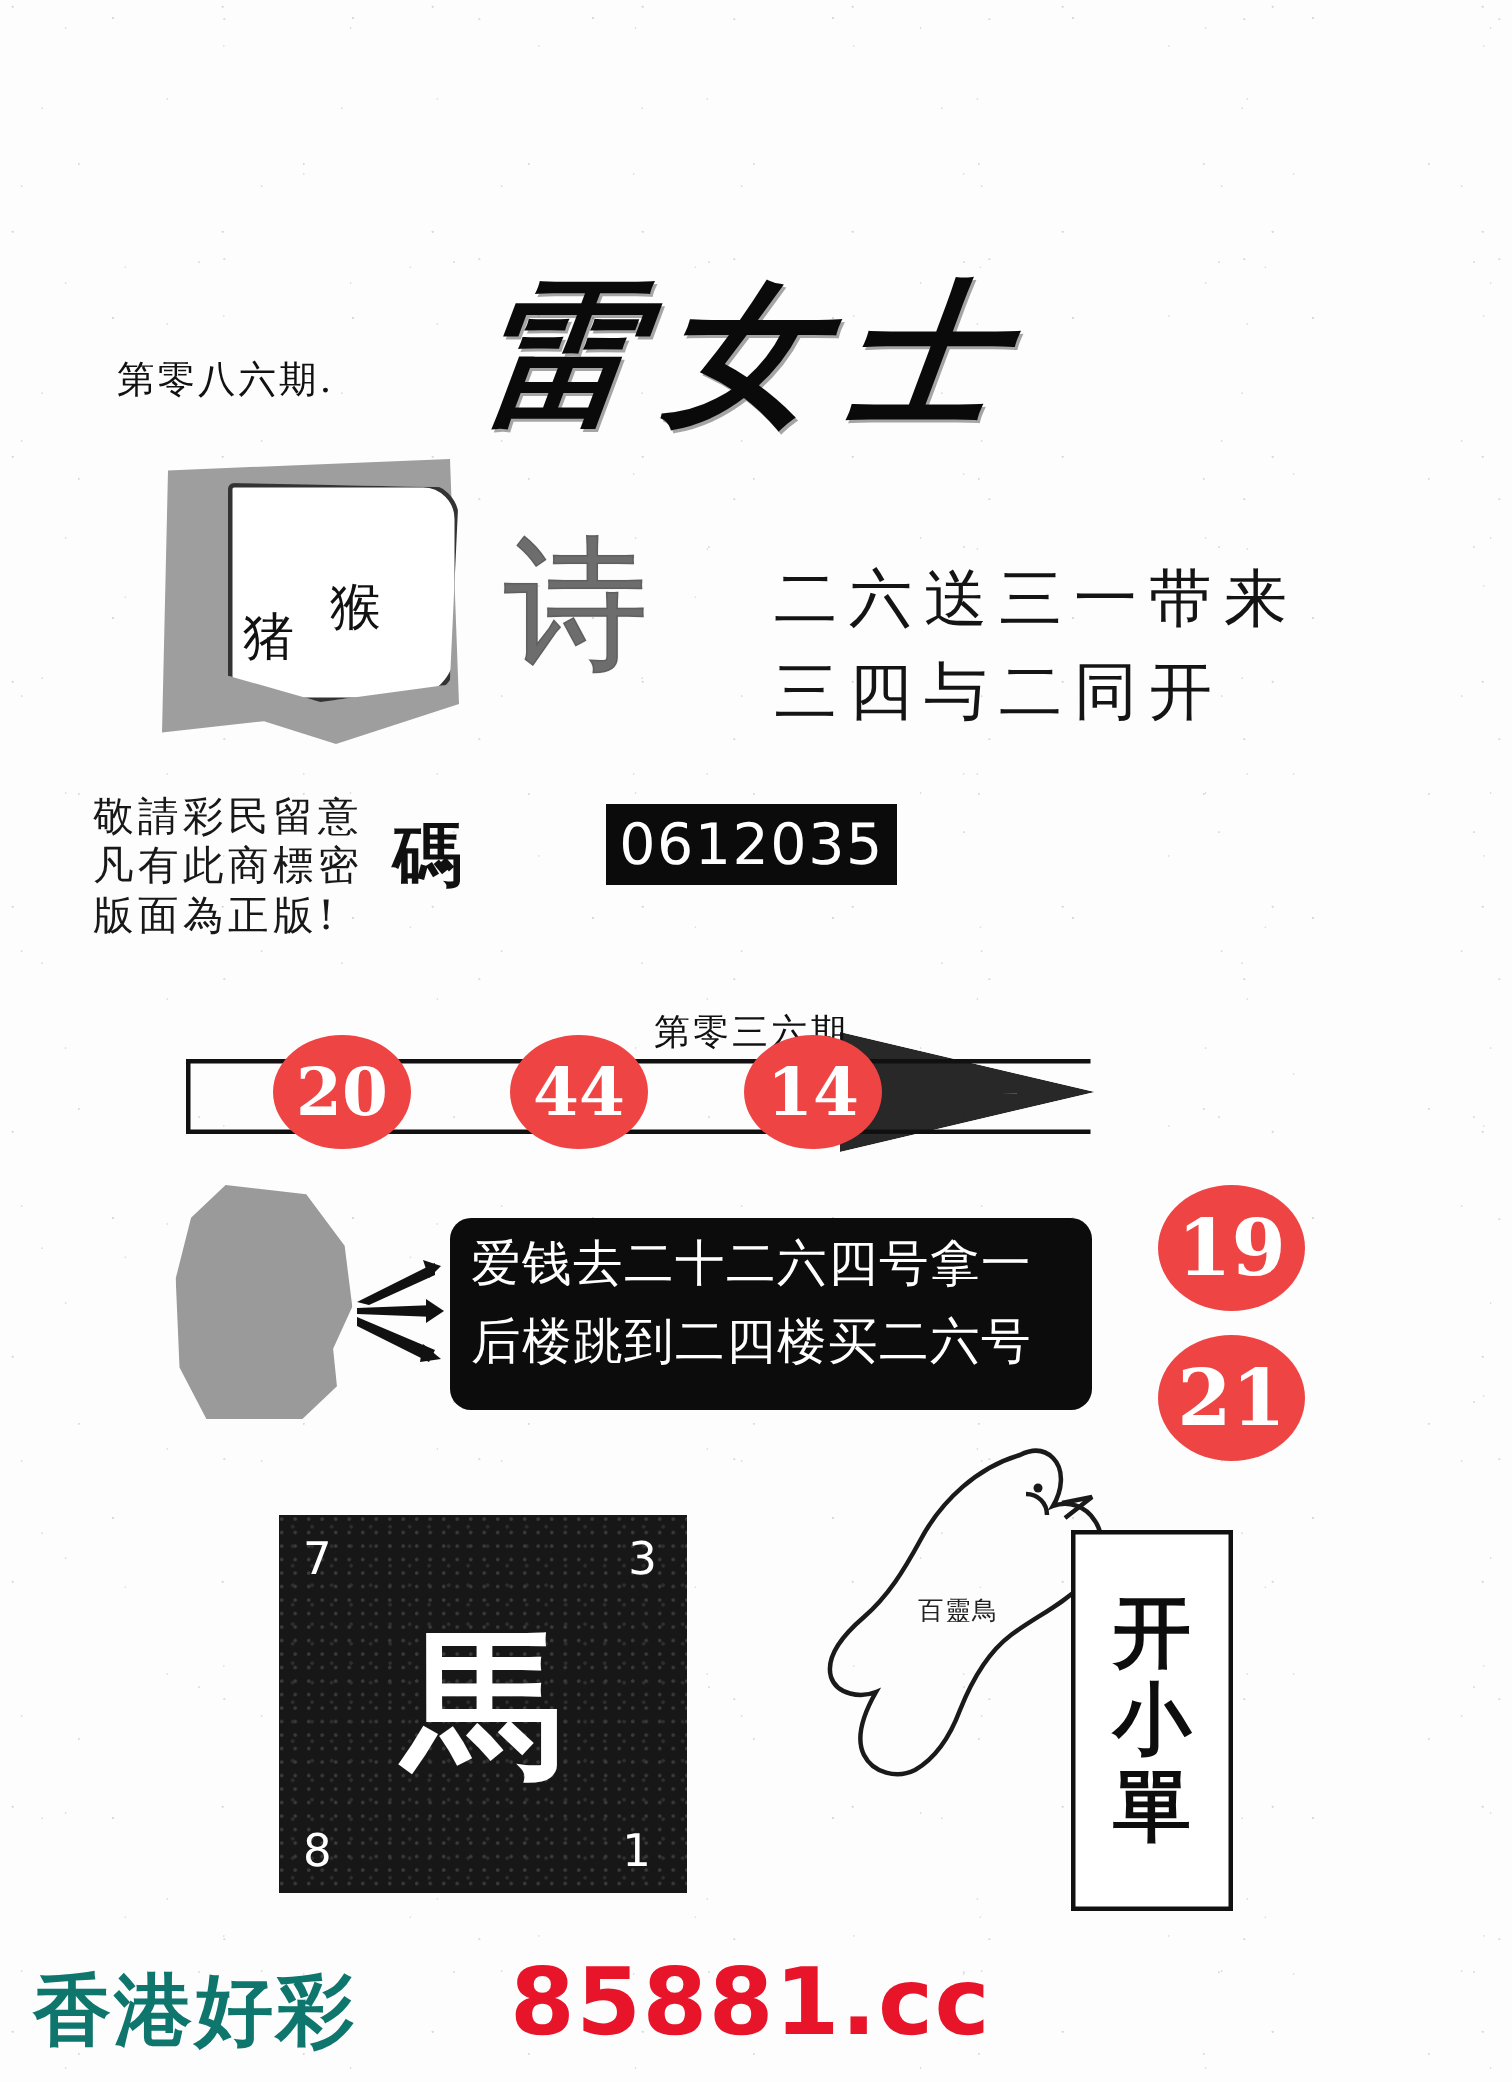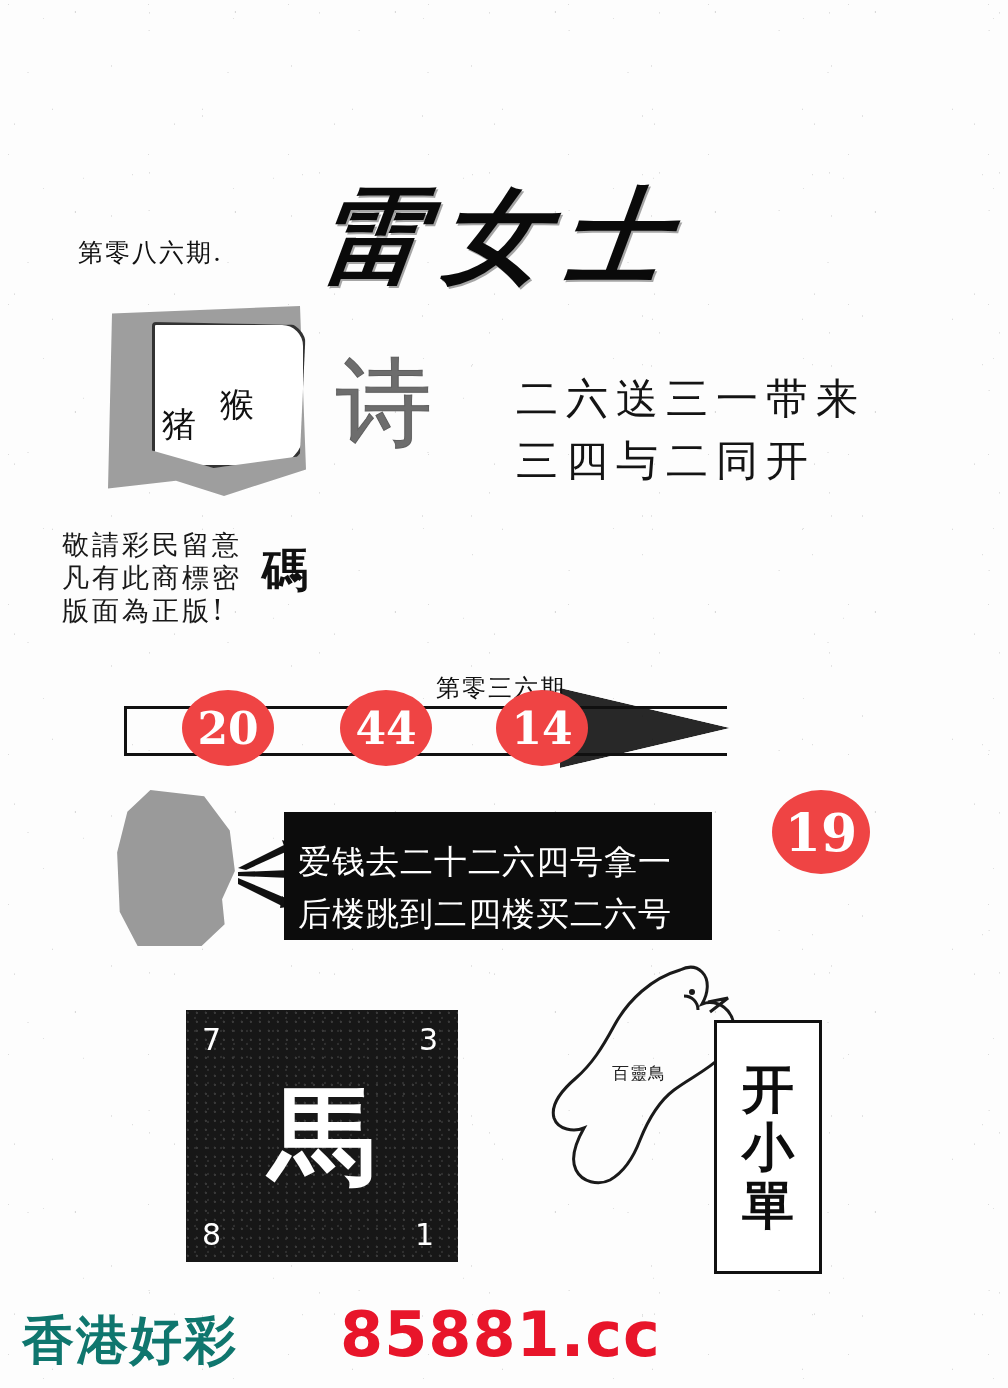--- a/index.html
+++ b/index.html
@@ -193,25 +193,26 @@
     clip-path: polygon(30% 0%, 72% 4%, 92% 26%, 96% 52%, 86% 70%, 88% 86%, 70% 100%, 20% 100%, 6% 78%, 4% 40%, 12% 14%);
   }
   #speech-arrows {
     left: 238px; top: 840px;
     width: 66px; height: 70px;
   }
   #speech-arrows svg { display: block; }
 
   
   #phrase-box {
-    left: 284px; top: 812px;
+    left: 300px; top: 812px;
     width: 428px; height: 128px;
     background: #0c0c0c;
-    padding: 24px 14px;
+    padding: 4px 14px;
     box-sizing: border-box;
+    border-radius: 14px;
   }
   #phrase-box div {
     font-family: "DejaVu Serif", serif;
     font-size: 33px;
     line-height: 52px;
     letter-spacing: 1px;
     color: #fff;
     white-space: nowrap;
   }
 
@@ -321,29 +322,33 @@
     <div>二六送三一带来</div>
     <div>三四与二同开</div>
   </div>
 
   <div class="abs" id="notice">
     <div>敬請彩民留意</div>
     <div>凡有此商標密</div>
     <div>版面為正版!</div>
   </div>
   <div class="abs" id="code-label">碼</div>
+  <div class="abs" id="code-box">
+    <span>0612035</span>
+  </div>
 
   <div class="abs" id="arrow-line"></div>
   <div class="abs" id="arrow-head"></div>
   <div class="abs" id="sub-issue">第零三六期</div>
   <div class="abs ball row" id="ball-a">20</div>
   <div class="abs ball row" id="ball-b">44</div>
   <div class="abs ball row" id="ball-c">14</div>
 
   <div class="abs ball big" id="ball-r2">19</div>
+  <div class="abs ball big" id="ball-r3">21</div>
 
   <div class="abs" id="head"></div>
   <div class="abs" id="speech-arrows">
     <svg width="66" height="70" viewBox="0 0 66 70">
       <g fill="#111">
         <polygon points="0,28 52,2 52,10 8,30"></polygon>
         <polygon points="44,0 56,4 48,12"></polygon>
         <polygon points="0,32 52,30 52,38 0,36"></polygon>
         <polygon points="46,26 58,34 46,42"></polygon>
         <polygon points="0,38 52,60 48,68 0,44"></polygon>

